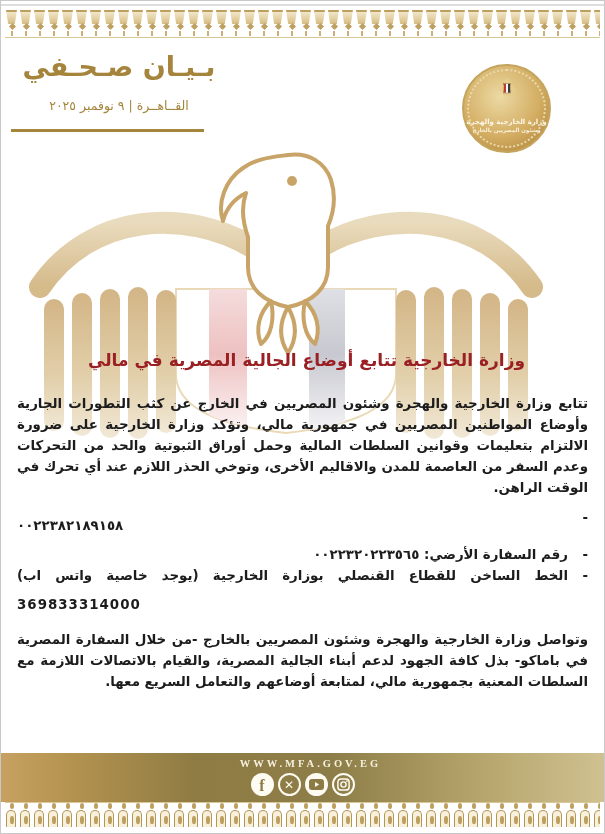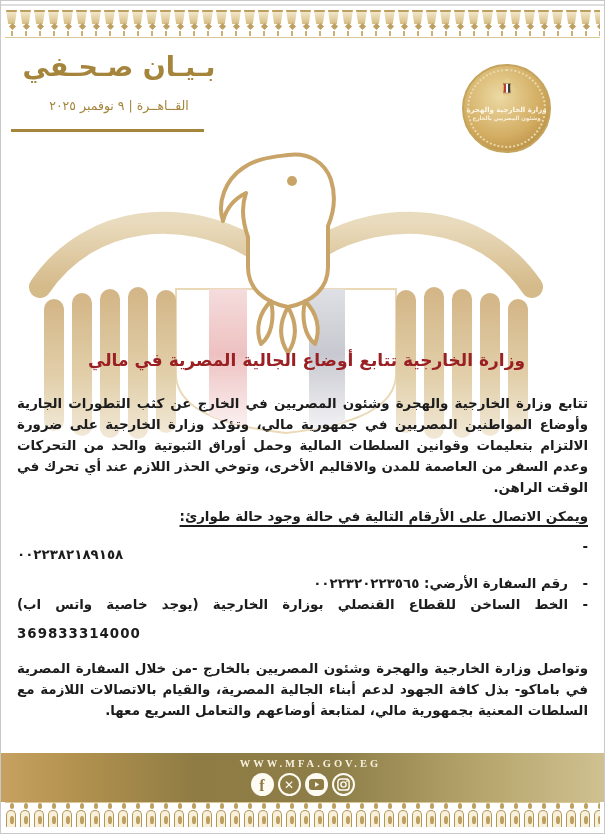--- a/index.html
+++ b/index.html
@@ -32,21 +32,21 @@
   .dateline{position:absolute;top:97px;left:20px;width:196px;text-align:center;
     color:var(--gold,#a5853c);font-size:12.5px;font-weight:normal;direction:rtl;}
   .header-divider{position:absolute;top:128px;left:10px;width:193px;height:2.5px;background:var(--gold,#a5853c);}
 
   .seal{position:absolute;left:461px;top:63px;width:89px;height:89px;border-radius:50%;
     background:radial-gradient(circle at 42% 36%, #ecd9a4, #d3ad62 55%, #b68c42 85%, #a67d35);
     border:2px solid #c5a55e;box-sizing:border-box;text-align:center;}
   .seal::before{content:"";position:absolute;inset:3px;border-radius:50%;border:2px dotted #e9d9ab;}
   .seal-eagle{margin-top:11px;}
   .seal-line{color:#fdf8ea;font-weight:bold;direction:rtl;line-height:1.25;}
-  .seal-line.l1{font-size:7px;margin-top:1px;}
+  .seal-line.l1{font-size:7px;margin-top:13px;}
   .seal-line.l2{font-size:5.5px;opacity:.9;}
 
   
   .watermark{position:absolute;left:25px;top:148px;width:540px;height:295px;z-index:1;}
 
   
   .doc-title{position:absolute;top:349px;left:24px;right:16px;z-index:3;text-align:center;direction:rtl;
     color:var(--title_red,#9a2024);font-size:17px;font-weight:bold;}
   .content{position:absolute;top:392px;left:16px;right:16px;z-index:3;direction:rtl;
     color:var(--text,#1c1c1c);font-size:13.4px;font-weight:bold;line-height:21px;}
@@ -152,21 +152,20 @@
       <path d="M279 152 C291 164 295 180 289 195 C279 187 275 170 279 152 Z"></path>
     </g>
     <circle cx="266" cy="32" r="5" fill="#c9a468"></circle>
   </svg>
 
   <div class="doc-title">وزارة الخارجية تتابع أوضاع الجالية المصرية في مالي</div>
 
   <div class="content">
     <p class="para">تتابع وزارة الخارجية والهجرة وشئون المصريين في الخارج عن كثب التطورات الجارية وأوضاع المواطنين المصريين في جمهورية مالي، وتؤكد وزارة الخارجية على ضرورة الالتزام بتعليمات وقوانين السلطات المالية وحمل أوراق الثبوتية والحد من التحركات وعدم السفر من العاصمة للمدن والاقاليم الأخرى، وتوخي الحذر اللازم عند أي تحرك في الوقت الراهن.</p>
 
-    <p class="emergency">ويمكن الاتصال على الأرقام التالية في حالة وجود حالة طوارئ:</p>
 
     <div class="contact first">
       <span class="dash">-</span>
       <div class="contact-body">
         <div class="num-line">٠٠٢٢٣٨٢١٨٩١٥٨</div>
       </div>
     </div>
 
     <div class="contact">
       <span class="dash">-</span>

